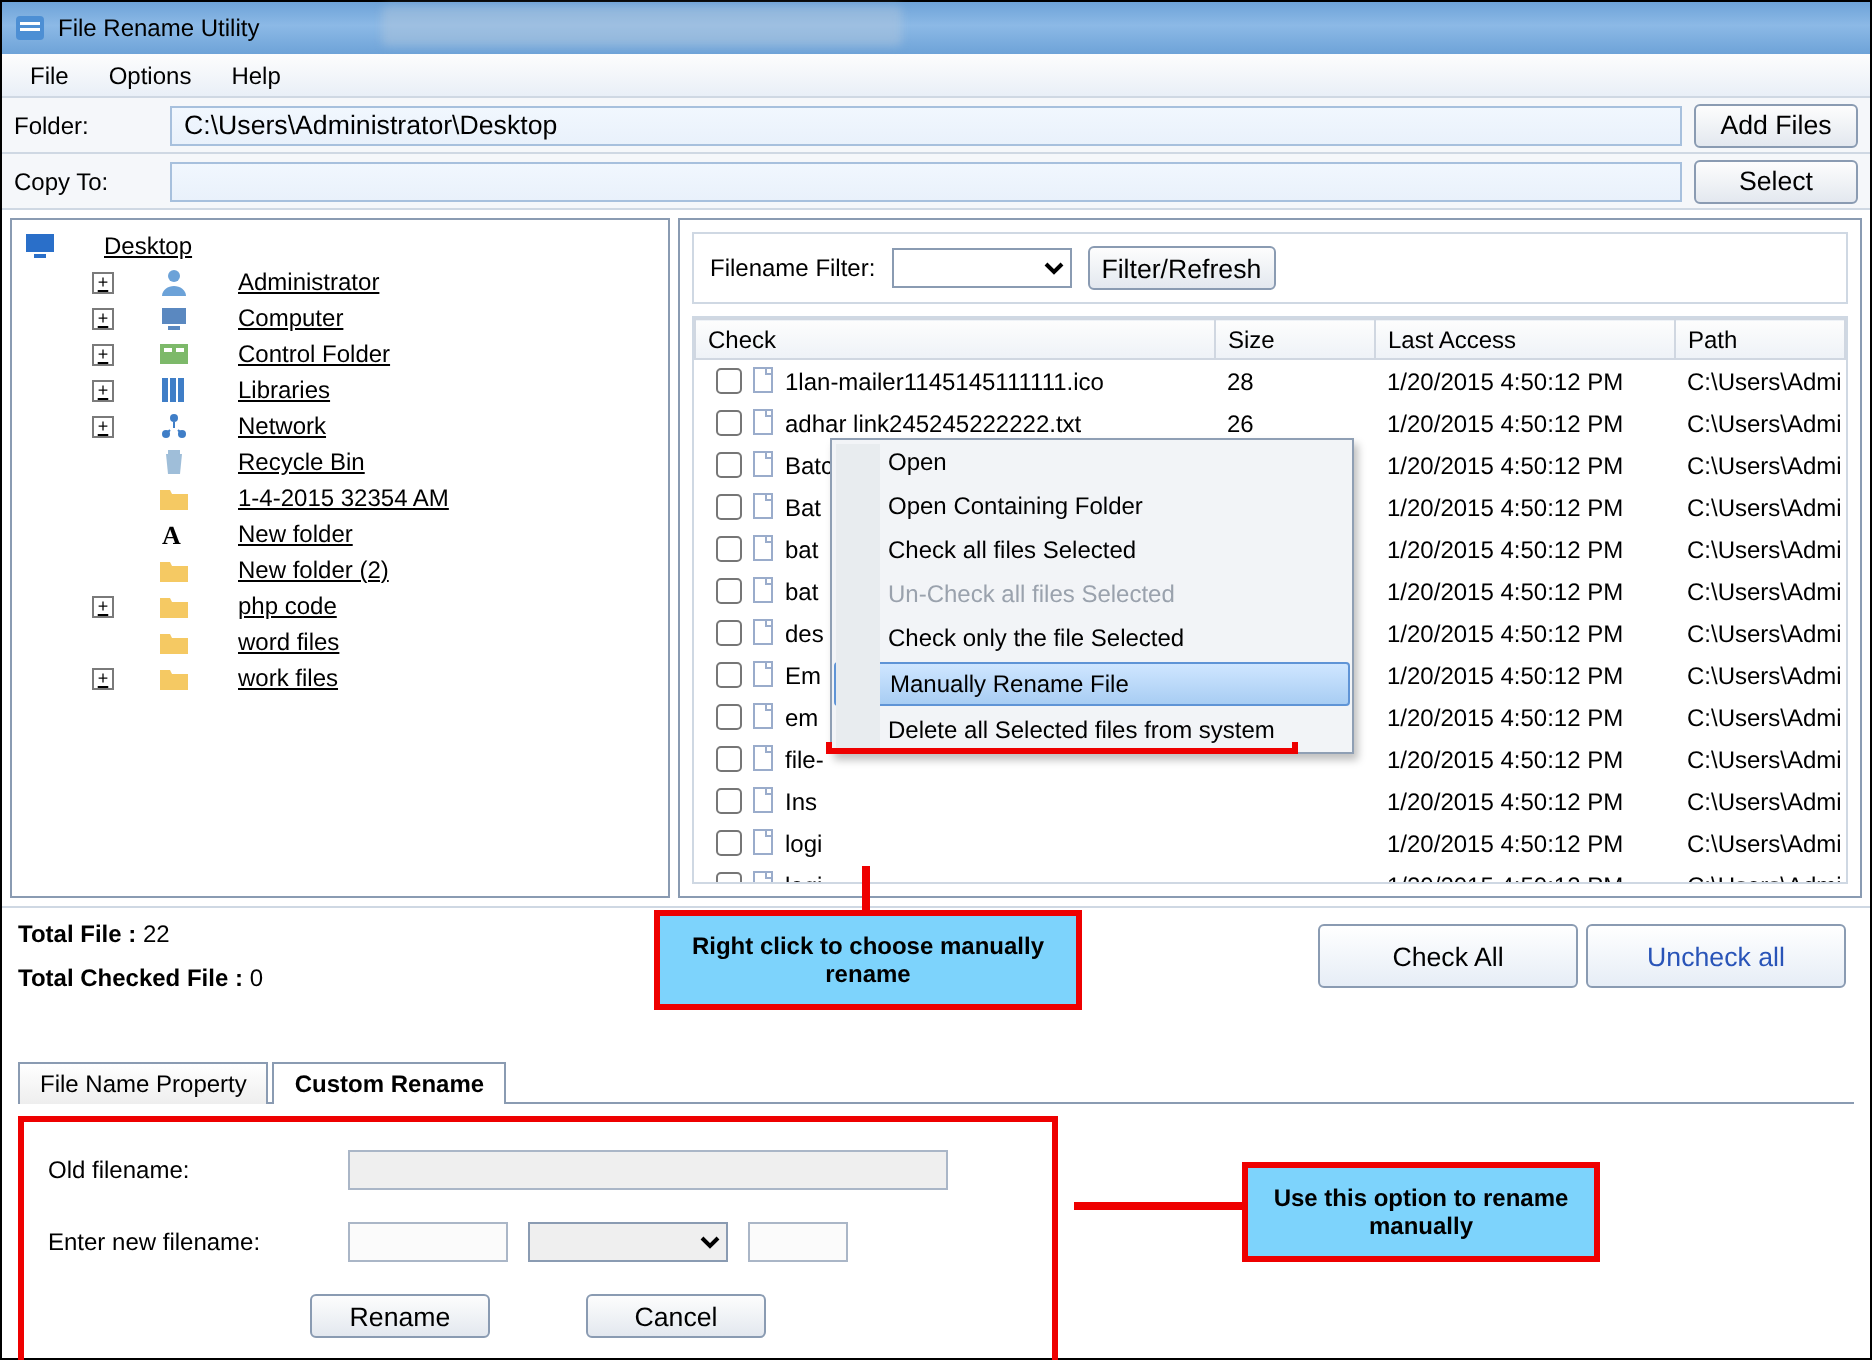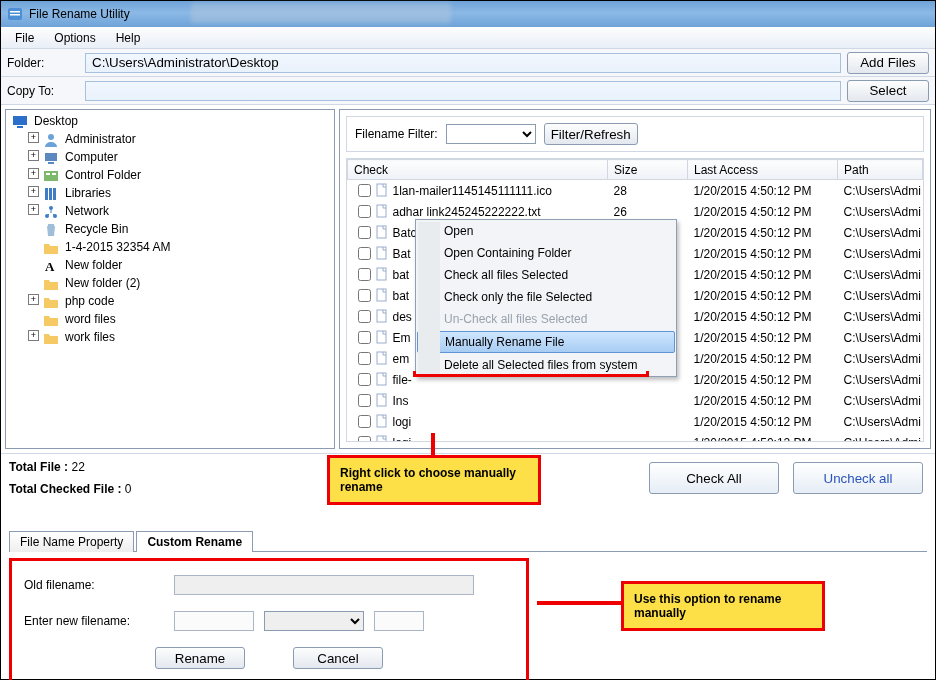--- a/index.html
+++ b/index.html
@@ -15,21 +15,21 @@
   .menubar span { cursor: default; }
 
   .toolbar-row { display:flex; align-items:center; height:28px; padding:0 6px; border-bottom:1px solid #cfd8e3; background:#f5f7fa; gap:6px;}
   .toolbar-row label { width:72px; }
   .toolbar-row input[type=text] { flex:1; height:20px; border:1px solid #a7c0dd; background: linear-gradient(#f1f7fe,#e9f1fb); padding:0 6px; }
   .btn { height:22px; min-width:82px; border:1px solid #8a9bb2; background: linear-gradient(#fdfdfd,#e3e8ef); border-radius:3px; cursor:pointer; }
 
   .main-area { display:flex; height: calc(100% - 26px - 22px - 28px - 28px - 225px); border-bottom:1px solid #cfd8e3; }
 
   .tree-panel { width:330px; border:1px solid #8a9bb2; margin:4px; overflow:hidden; background:#fff; padding:4px 2px; }
-  .tree-item { display:flex; height:18px; padding-left:4px; gap:2px; white-space:nowrap; cursor:default;}
+  .tree-item { display:flex; align-items:center; height:18px; padding-left:4px; gap:20px; white-space:nowrap; cursor:default;text-decoration:underline;}
   .tree-item .ind { display:inline-block; }
   .plusbox { width:11px; height:11px; border:1px solid #7a7a7a; display:inline-flex; align-items:center; justify-content:center; font-size:9px; line-height:9px; margin-right:2px; background:#fff;}
   .icon16 { width:16px; height:16px; display:inline-block; margin-right:4px; }
 
   .right-panel { flex:1; margin:4px 4px 4px 0; border:1px solid #8a9bb2; display:flex; flex-direction:column; overflow:hidden; }
   .filter-row { display:flex; align-items:center; gap:8px; padding:6px 8px; border:1px solid #cfd8e3; margin:6px; }
   .filter-row select { width:90px; height:20px; border:1px solid #8a9bb2; background:#fff; }
   .list-wrap { flex:1; border:1px solid #cfd8e3; margin:0 6px 6px 6px; overflow:hidden; position:relative; }
   table.filelist { width:100%; border-collapse:collapse; table-layout:fixed; }
   table.filelist th { text-align:left; font-weight:normal; background: linear-gradient(#fdfdfd,#eef2f7); border:1px solid #d0d7e1; height:20px; padding-left:6px; }
@@ -53,21 +53,21 @@
   .rename-box input[type=text] { height:20px; border:1px solid #aab6c7; background:#fbfbfb; }
   .rename-box select { height:20px; border:1px solid #8a9bb2; }
   .btnrow { display:flex; gap:48px; justify-content:center; }
 
   .context-menu { position:absolute; border:1px solid #8f9fb4; background:#f2f4f7; box-shadow:2px 3px 4px rgba(0,0,0,.25); width:262px; z-index:50; }
   .context-menu .mi { height:22px; display:flex; align-items:center; padding-left:28px; cursor:default; }
   .context-menu .mi.disabled { color:#9aa2ad; }
   .context-menu .mi.hl { background: linear-gradient(#cfe6ff,#a8cdf3); border:1px solid #5f94d6; border-radius:2px; margin:1px; padding-left:27px; }
   .ctx-side { position:absolute; left:2px; top:2px; bottom:2px; width:22px; background:#e8ecef; }
 
-  .callout-red { position:absolute; background:#fde047; border:3px solid #e00; padding:8px 10px; font-weight:bold; z-index:60; }
+  .callout-red { position:absolute; background:#7dd3fc; border:3px solid #e00; padding:8px 10px; font-weight:bold; z-index:60;text-align:center; }
   .callout-line { position:absolute; background:#e00; z-index:55; }
 </style>
 </head>
 <body>
 
 <div class="frame">
   <div class="titlebar">
     <span class="tb-icon">
       <svg viewBox="0 0 16 16">
           <rect x="1" y="2" width="14" height="12" rx="2" fill="#4d8fd4"></rect>
@@ -356,38 +356,38 @@
                 <td>C:\Users\Admi</td>
               </tr>
             </tbody>
         </table>
 
         <div class="context-menu" style="left:68px; top:60px;">
           <div class="ctx-side"></div>
           <div class="mi">Open</div>
           <div class="mi">Open Containing Folder</div>
           <div class="mi">Check all files Selected</div>
+          <div class="mi disabled">Un-Check  all files Selected</div>
           <div class="mi">Check only the file Selected</div>
-          <div class="mi disabled">Un-Check  all files Selected</div>
           <div class="mi hl">Manually Rename File</div>
           <div class="mi">Delete all Selected files from system</div>
         </div>
         <div style="position:absolute; left:66px; top:212px; width:236px; height:6px; border:3px solid #e00; border-top:none; z-index:56;"></div>
       </div>
     </div>
   </div>
 
   <div class="bottom-area" style="position:relative;">
     <div style="display:flex; align-items:flex-start;">
       <div class="counts">
         <div><span>Total File :</span>&nbsp;<span class="v">22</span></div>
         <div><span>Total Checked File :</span>&nbsp;<span class="v">0</span></div>
       </div>
       <div style="flex:1"></div>
-      <div style="display:flex; gap:14px; padding-right:4px; padding-top:2px;">
+      <div style="display:flex; gap:4px; padding-right:4px; padding-top:2px;">
         <button class="bigbtn">Check All</button>
         <button class="bigbtn" style="color:#2954b8;">Uncheck all</button>
       </div>
     </div>
 
     <div class="tabs-line">
       <div class="tab-btn">File Name Property</div>
       <div class="tab-btn active">Custom Rename</div>
     </div>
 
@@ -408,18 +408,18 @@
       </div>
     </div>
 
   </div>
 
   <div class="callout-red" style="left:326px; top:454px; width:214px;">
     <span>Right click to choose manually rename</span>
   </div>
   <div class="callout-line" style="left:430px; top:432px; width:4px; height:22px;"></div>
 
-  <div class="callout-red" style="left:620px; top:580px; width:204px;">
+  <div class="callout-red" style="left:620px; top:580px; width:179px;">
     <span>Use this option to rename manually</span>
   </div>
   <div class="callout-line" style="left:536px; top:600px; width:84px; height:4px;"></div>
 
 </div>
 
 </body></html>

